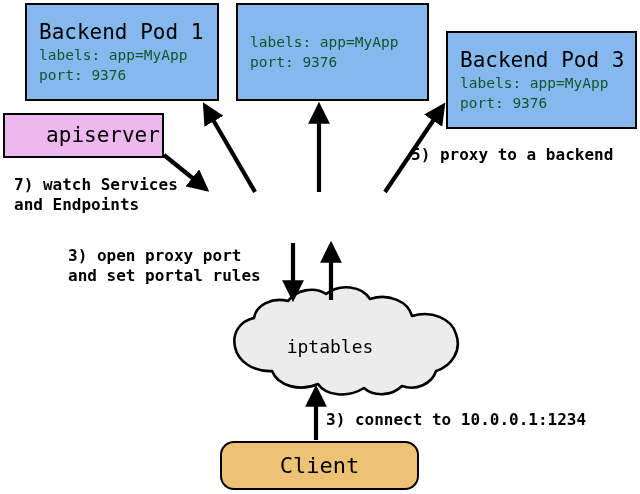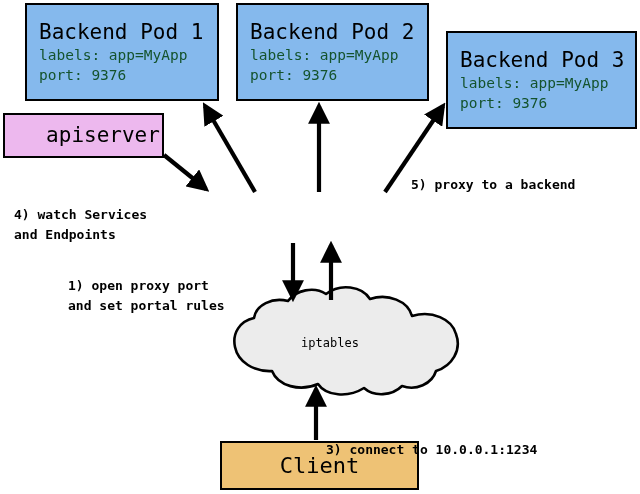--- a/index.html
+++ b/index.html
@@ -78,51 +78,51 @@
     font-size: 21px;
     line-height: 25px;
     white-space: nowrap;
   }
 
   
   #client {
     left: 220px; top: 441px; width: 199px; height: 49px;
     background: #eec275;
     align-items: center;
+    border-radius: 14px;
   }
   #client .node-label {
     font-size: 22px;
     line-height: 26px;
     white-space: nowrap;
   }
 
   
   #cloud-label {
     position: absolute;
     left: 260px;
     top: 336px;
     width: 140px;
     text-align: center;
-    font-size: 12px;
+    font-size: 18px;
     color: #000;
     z-index: 3;
     white-space: nowrap;
   }
 
   
   .annot {
     position: absolute;
     font-family: "DejaVu Sans Mono", monospace;
     font-weight: bold;
-    font-size: 13px;
+    font-size: 16px;
     line-height: 20px;
     color: #000000;
     white-space: pre;
     z-index: 4;
-    margin-top: 30px;
   }
   #annot1 { left: 14px;  top: 175px; }
   #annot2 { left: 68px;  top: 246px; }
   #annot3 { left: 326px; top: 410px; text-align: right; }
   #annot4 { left: 354px; top: 249px; }
   #annot5 { left: 411px; top: 145px; }
 </style>
 </head>
 <body>
 
@@ -168,21 +168,20 @@
     <line x1="316" y1="440" x2="316" y2="389" stroke="#000000" stroke-width="4.2" marker-end="url(#arrowhead)"></line>
   </svg>
 
   <div class="node pod" id="pod1">
     <div class="pod-title">Backend Pod 1</div>
     <div class="pod-line">labels: app=MyApp</div>
     <div class="pod-line">port: 9376</div>
   </div>
 
   <div class="node pod" id="pod2">
-    <div class="pod-title">Backend Pod 2</div>
     <div class="pod-line">labels: app=MyApp</div>
     <div class="pod-line">port: 9376</div>
   </div>
 
   <div class="node pod" id="pod3">
     <div class="pod-title">Backend Pod 3</div>
     <div class="pod-line">labels: app=MyApp</div>
     <div class="pod-line">port: 9376</div>
   </div>
 
@@ -190,20 +189,20 @@
     <div class="node-label">apiserver</div>
   </div>
 
 
   <div id="cloud-label">iptables</div>
 
   <div class="node" id="client">
     <div class="node-label">Client</div>
   </div>
 
-  <div class="annot" id="annot1">4) watch Services
+  <div class="annot" id="annot1">7) watch Services
 and Endpoints</div>
-  <div class="annot" id="annot2">1) open proxy port
+  <div class="annot" id="annot2">3) open proxy port
 and set portal rules</div>
   <div class="annot" id="annot3">3) connect to 10.0.0.1:1234</div>
   <div class="annot" id="annot5">5) proxy to a backend</div>
 
 </div>
 
 </body></html>

